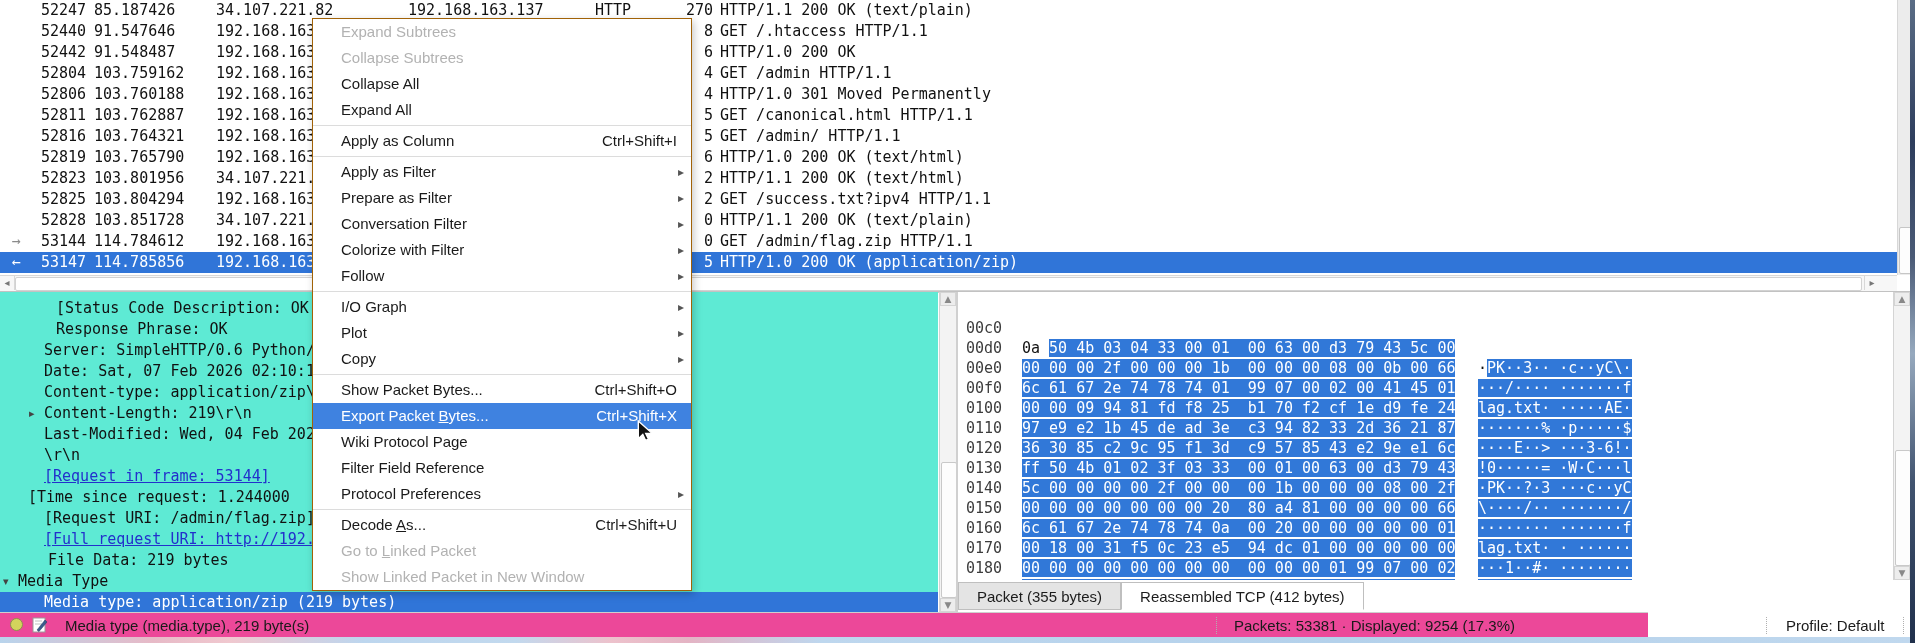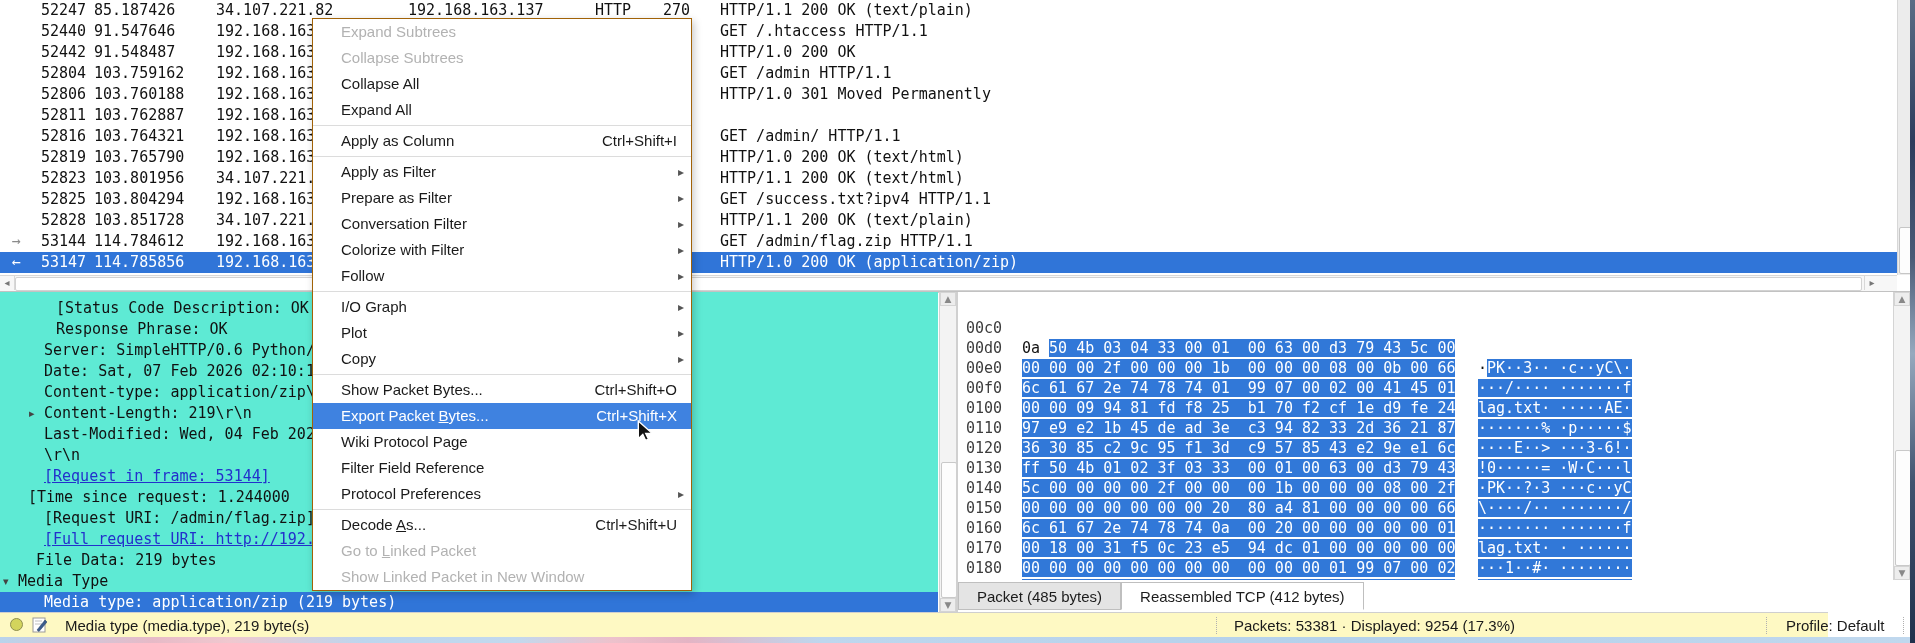--- a/index.html
+++ b/index.html
@@ -11,21 +11,21 @@
   .prow{position:relative;height:21px;line-height:21px;white-space:nowrap;}
   .prow.sel{background:#3075d8;color:#fff;}
   .prow span{position:absolute;top:0;height:21px;}
   .c-ind{left:2px;width:28px;text-align:center;color:#8a8a8a;font-size:15px;}
   .prow.sel .c-ind{color:#fff;}
   .c-no{left:41px;}
   .c-time{left:94px;}
   .c-src{left:216px;}
   .c-dst{left:408px;}
   .c-proto{left:595px;}
-  .c-len{left:663px;width:50px;text-align:left;}
+  .c-len{left:663px;width:50px;text-align:right;}
   .c-info{left:720px;}
 
   
   .plist-vscroll{position:absolute;left:1897px;top:0;width:13px;height:275px;background:#ececec;border-left:1px solid #d7d7d7;}
   .plist-vthumb{position:absolute;left:1px;top:227px;width:11px;height:45px;background:#fdfdfd;border:1px solid #c6c6c6;border-radius:2px;}
   .plist-hscroll{position:absolute;left:0;top:275px;width:1897px;height:16px;background:#f7f7f7;border-top:1px solid #d8d8d8;border-bottom:1px solid #c9c9c9;}
   .hs-arrow{position:absolute;top:0;width:14px;height:14px;color:#777;font-size:10px;line-height:14px;text-align:center;font-family:"DejaVu Sans",sans-serif;}
   .hs-left{left:0;border-right:1px solid #d8d8d8;}
   .hs-right{right:18px;border-left:1px solid #d8d8d8;}
   .hs-thumb{position:absolute;left:15px;top:1px;width:1845px;height:12px;background:#fff;border:1px solid #d2d2d2;border-radius:2px;}
@@ -59,21 +59,21 @@
   .hx-up{top:0;} .hx-down{bottom:0;}
   .hx-thumb{position:absolute;left:1px;top:158px;width:14px;height:114px;background:#fdfdfd;border:1px solid #c9c9c9;border-radius:2px;}
 
   
   .tabsbar{position:absolute;left:958px;top:582px;height:30px;font-family:"Liberation Sans","DejaVu Sans",sans-serif;font-size:15px;color:#1c1c1c;}
   .tab{display:inline-block;height:28px;line-height:28px;padding:0 18px;border:1px solid #bfbfbf;box-sizing:border-box;vertical-align:bottom;}
   .tab.inactive{background:#e4e4e4;border-bottom:1px solid #bfbfbf;}
   .tab.active{background:#ffffff;border-bottom:1px solid #ffffff;}
 
   
-  .statusbar{position:absolute;left:0;top:612px;width:1828px;height:25px;background:#fef9c3;border-top:1px solid #cfcfcf;
+  .statusbar{position:absolute;left:0;top:612px;width:1648px;height:25px;background:#ec4899;border-top:1px solid #cfcfcf;
      font-family:"Liberation Sans","DejaVu Sans",sans-serif;font-size:15px;color:#1a1a1a;}
   .sb-text{position:absolute;top:0;line-height:25px;white-space:nowrap;}
   .sb-left{left:65px;}
   .sb-packets{left:1234px;}
   .sb-profile{left:1786px;}
   .sb-dot-sep{position:absolute;top:4px;width:0;height:17px;border-left:1px dotted #b0b0b0;}
   .expert-circle{position:absolute;left:10px;top:5px;width:13px;height:13px;border-radius:50%;
      background:#d3d45c;border:1px solid #8e8e4e;box-sizing:border-box;}
   .annot-icon{position:absolute;left:32px;top:4px;width:15px;height:16px;}
 
@@ -154,20 +154,21 @@
     <span class="c-info">HTTP/1.0 301 Moved Permanently</span>
   </div>
       <div class="prow">
     <span class="c-ind"></span>
     <span class="c-no">52811</span>
     <span class="c-time">103.762887</span>
     <span class="c-src">192.168.163.137</span>
     <span class="c-dst"></span>
     <span class="c-proto"></span>
     <span class="c-len">5</span>
+    <span class="c-info">GET /canonical.html HTTP/1.1</span>
   </div>
       <div class="prow">
     <span class="c-ind"></span>
     <span class="c-no">52816</span>
     <span class="c-time">103.764321</span>
     <span class="c-src">192.168.163.137</span>
     <span class="c-dst"></span>
     <span class="c-proto"></span>
     <span class="c-len">5</span>
     <span class="c-info">GET /admin/ HTTP/1.1</span>
@@ -288,21 +289,21 @@
       <div class="drow">
     <span class="dexp" style="left: 29px;"></span>
     <span class="dtext" style="margin-left: 44px;">[Request URI: /admin/flag.zip]</span>
   </div>
       <div class="drow link">
     <span class="dexp" style="left: 29px;"></span>
     <span class="dtext" style="margin-left: 44px;">[Full request URI: http://192.</span>
   </div>
       <div class="drow">
     <span class="dexp" style="left: 29px;"></span>
-    <span class="dtext" style="margin-left: 36px;">File Data: 219 bytes</span>
+    <span class="dtext" style="margin-left: 48px;">File Data: 219 bytes</span>
   </div>
       <div class="drow">
     <span class="dexp" style="left: 3px;">▾</span>
     <span class="dtext" style="margin-left: 18px;">Media Type</span>
   </div>
       <div class="drow sel">
     <span class="dexp" style="left: 29px;"></span>
     <span class="dtext" style="margin-left: 44px;">Media type: application/zip (219 bytes)</span>
   </div>
     </div>
@@ -386,21 +387,21 @@
     
   </div>
     </div>
   <div class="hex-vscroll">
     <div class="hx-up">▲</div>
     <div class="hx-thumb"></div>
     <div class="hx-down">▼</div>
   </div>
 
   <div class="tabsbar">
-    <span class="tab inactive">Packet (485 bytes)</span><span class="tab active">Reassembled TCP (412 bytes)</span>
+    <span class="tab inactive">Packet (355 bytes)</span><span class="tab active">Reassembled TCP (412 bytes)</span>
   </div>
 
   <div class="statusbar">
     <div class="expert-circle"></div>
     <svg class="annot-icon" viewBox="0 0 15 16">
       <rect x="1" y="1" width="12" height="14" fill="#ffffff" stroke="#9a9a9a"></rect>
       <line x1="3" y1="4" x2="10" y2="4" stroke="#c0c0c0"></line>
       <line x1="3" y1="7" x2="10" y2="7" stroke="#c0c0c0"></line>
       <polygon points="5,13 13,3 15,5 7,14.5" fill="#3b5b8c" stroke="#1f3a60" stroke-width="0.5"></polygon>
     </svg>

